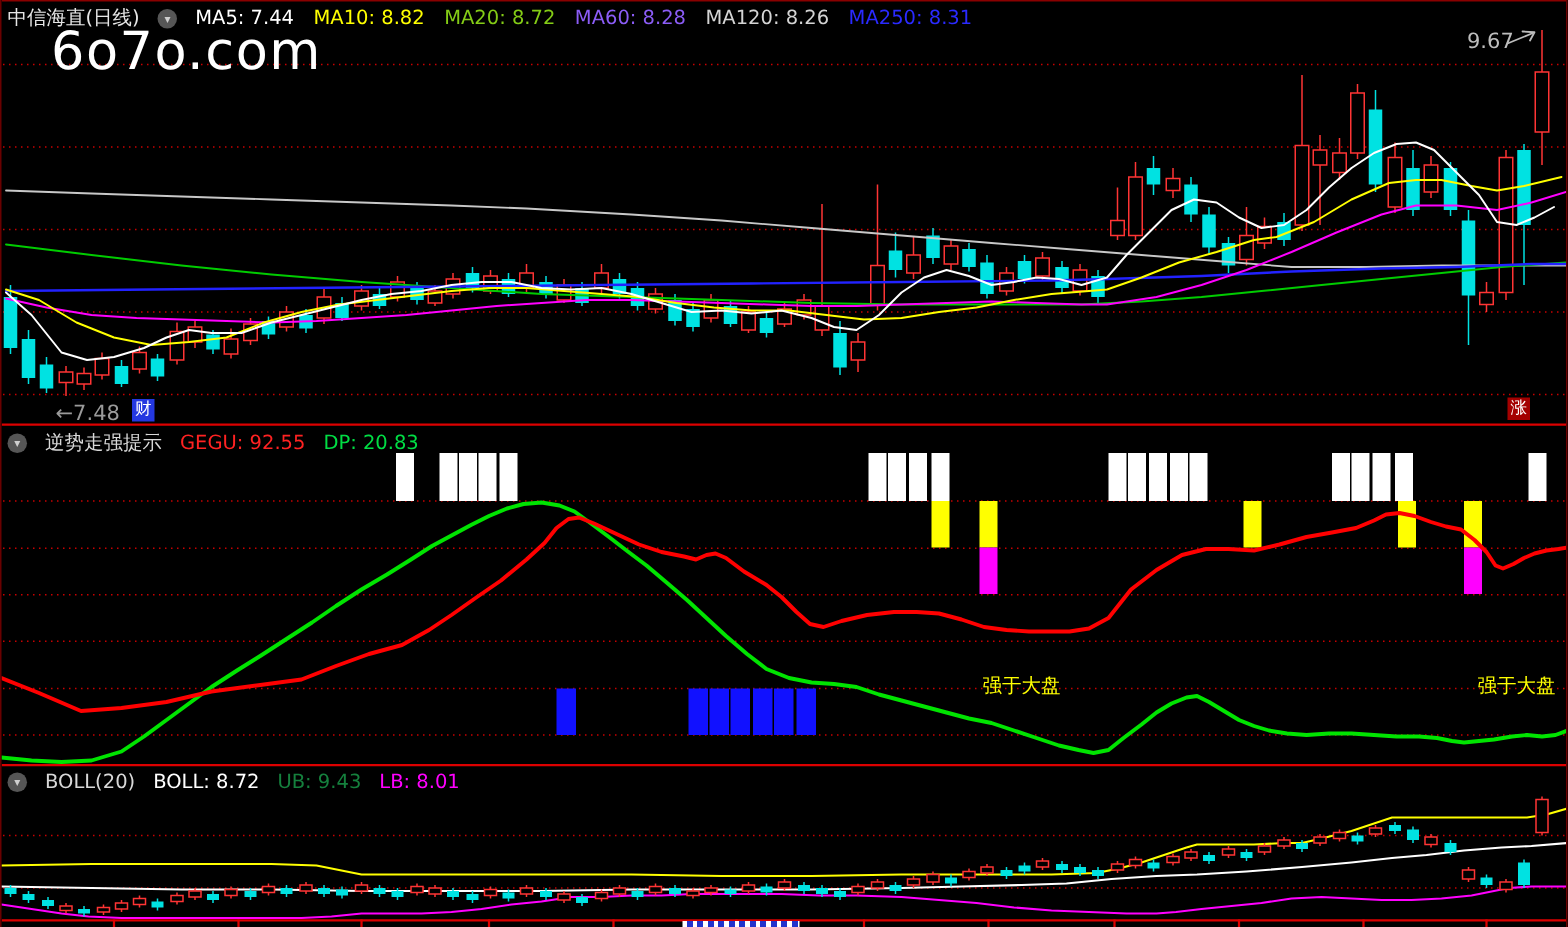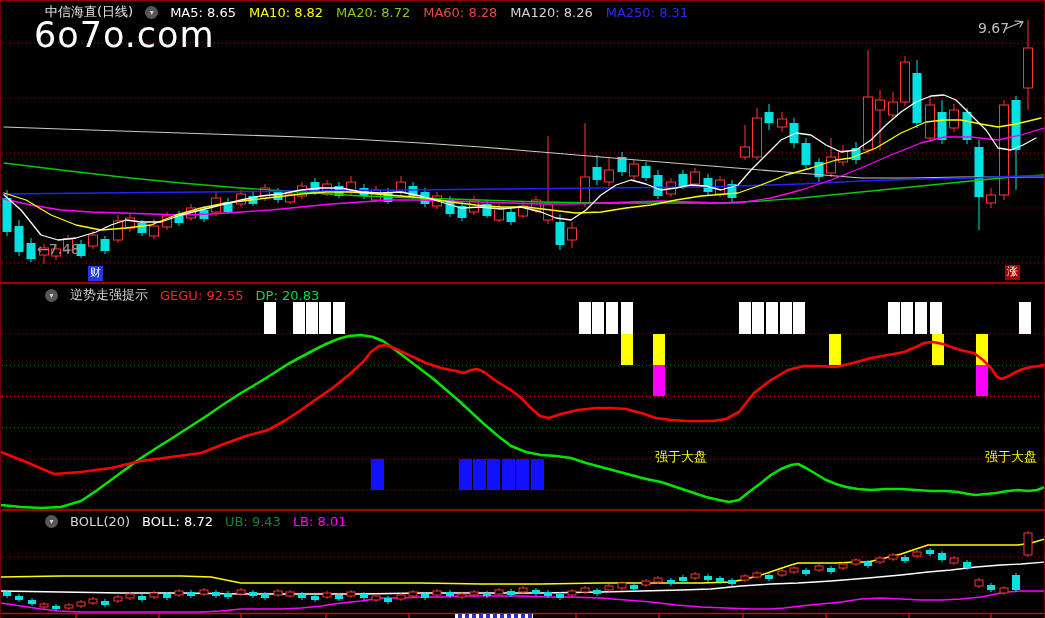--- a/index.html
+++ b/index.html
@@ -1,21 +1,21 @@
 <!DOCTYPE html>
 <html><head>
 <meta charset="utf-8">
 <style>
   html,body{margin:0;padding:0;background:#000;}
   body{width:1045px;height:618px;position:relative;overflow:hidden;
        font-family:"DejaVu Sans","Liberation Sans",sans-serif;
        border-left:1px solid #6a0000;border-right:1px solid #6a0000;box-sizing:border-box;}
   #cv{position:absolute;left:0;top:0;z-index:0;}
   .txt{position:absolute;z-index:2;white-space:nowrap;}
-  .hdr{display:flex;align-items:center;gap:12px;font-size:13px;margin-left:40px;}
+  .hdr{display:flex;align-items:center;gap:12px;font-size:13px;}
   .circle-icon{width:13px;height:13px;border-radius:50%;background:#565656;color:#cfcfcf;
        font-size:8px;line-height:13px;text-align:center;display:inline-block;flex:0 0 auto;}
   .badge{position:absolute;z-index:2;font-size:11px;line-height:14px;text-align:center;
        width:15px;height:15px;color:#fff;}
   .watermark{position:absolute;z-index:2;font-size:35px;font-weight:400;color:#ffffff;letter-spacing:1px;}
   .ylabel{color:#ffff00;}
   .datestrip{position:absolute;z-index:2;height:4px;width:78px;
        background:repeating-linear-gradient(90deg,#ffffff 0 3px,#2233cc 3px 7px);}
 </style>
 </head>
@@ -432,33 +432,33 @@
     <line x1="1027" y1="531" x2="1027" y2="557" stroke="#ff3434" stroke-width="1"></line>
     <rect x="1023" y="533" width="8" height="22" fill="#000000" stroke="#ff3434" stroke-width="1"></rect>
     <line x1="1004" y1="29" x2="1021" y2="22" stroke="#bdbdbd" stroke-width="1.2"></line>
     <polyline points="1014,21 1022,21.5 1019,27" fill="none" stroke="#bdbdbd" stroke-width="1.2" stroke-linejoin="round" stroke-linecap="round"></polyline>
   </svg>
 
 <div class="txt hdr" style="left:4px;top:3px">
   <span style="color:#e6e6e6">中信海直(日线)</span>
   <span class="circle-icon">▾</span>
   <span id="ma-row" style="display:flex;gap:13px">
-      <span style="color: rgb(255, 255, 255);">MA5: 8.65</span>
+      <span style="color: rgb(255, 255, 255);">MA5: 7.44</span>
       <span style="color: rgb(255, 255, 0); text-align: right;">MA10: 8.82</span>
       <span style="color: #84cc16;">MA20: 8.72</span>
-      <span style="color: #ef4444; text-align: center;">MA60: 8.28</span>
+      <span style="color: #8b5cf6; text-align: center;">MA60: 8.28</span>
       <span style="color: rgb(212, 212, 212);">MA120: 8.26</span>
       <span style="color: rgb(42, 42, 255);">MA250: 8.31</span>
     </span>
 </div>
 
 <div class="watermark" style="left:33px;top:15px">6o7o.com</div>
 
 <div class="txt" style="left:977px;top:20px;font-size:14px;color:#bdbdbd">9.67</div>
-<div class="txt" style="left:36px;top:241px;font-size:14px;color:#9a9a9a">←7.48</div>
+<div class="txt" style="left:36px;top:268px;font-size:14px;color:#9a9a9a">←7.48</div>
 <div class="badge" style="left:87px;top:266px;background:#2438e0">财</div>
 <div class="badge" style="left:1004px;top:265px;background:#a40000">涨</div>
 
 <div class="txt hdr" style="left:4px;top:286px">
   <span class="circle-icon">▾</span>
   <span style="color:#d8d8d8">逆势走强提示</span>
   <span style="color:#ff2222">GEGU: 92.55</span>
   <span style="color:#00dd44">DP: 20.83</span>
 </div>
 

